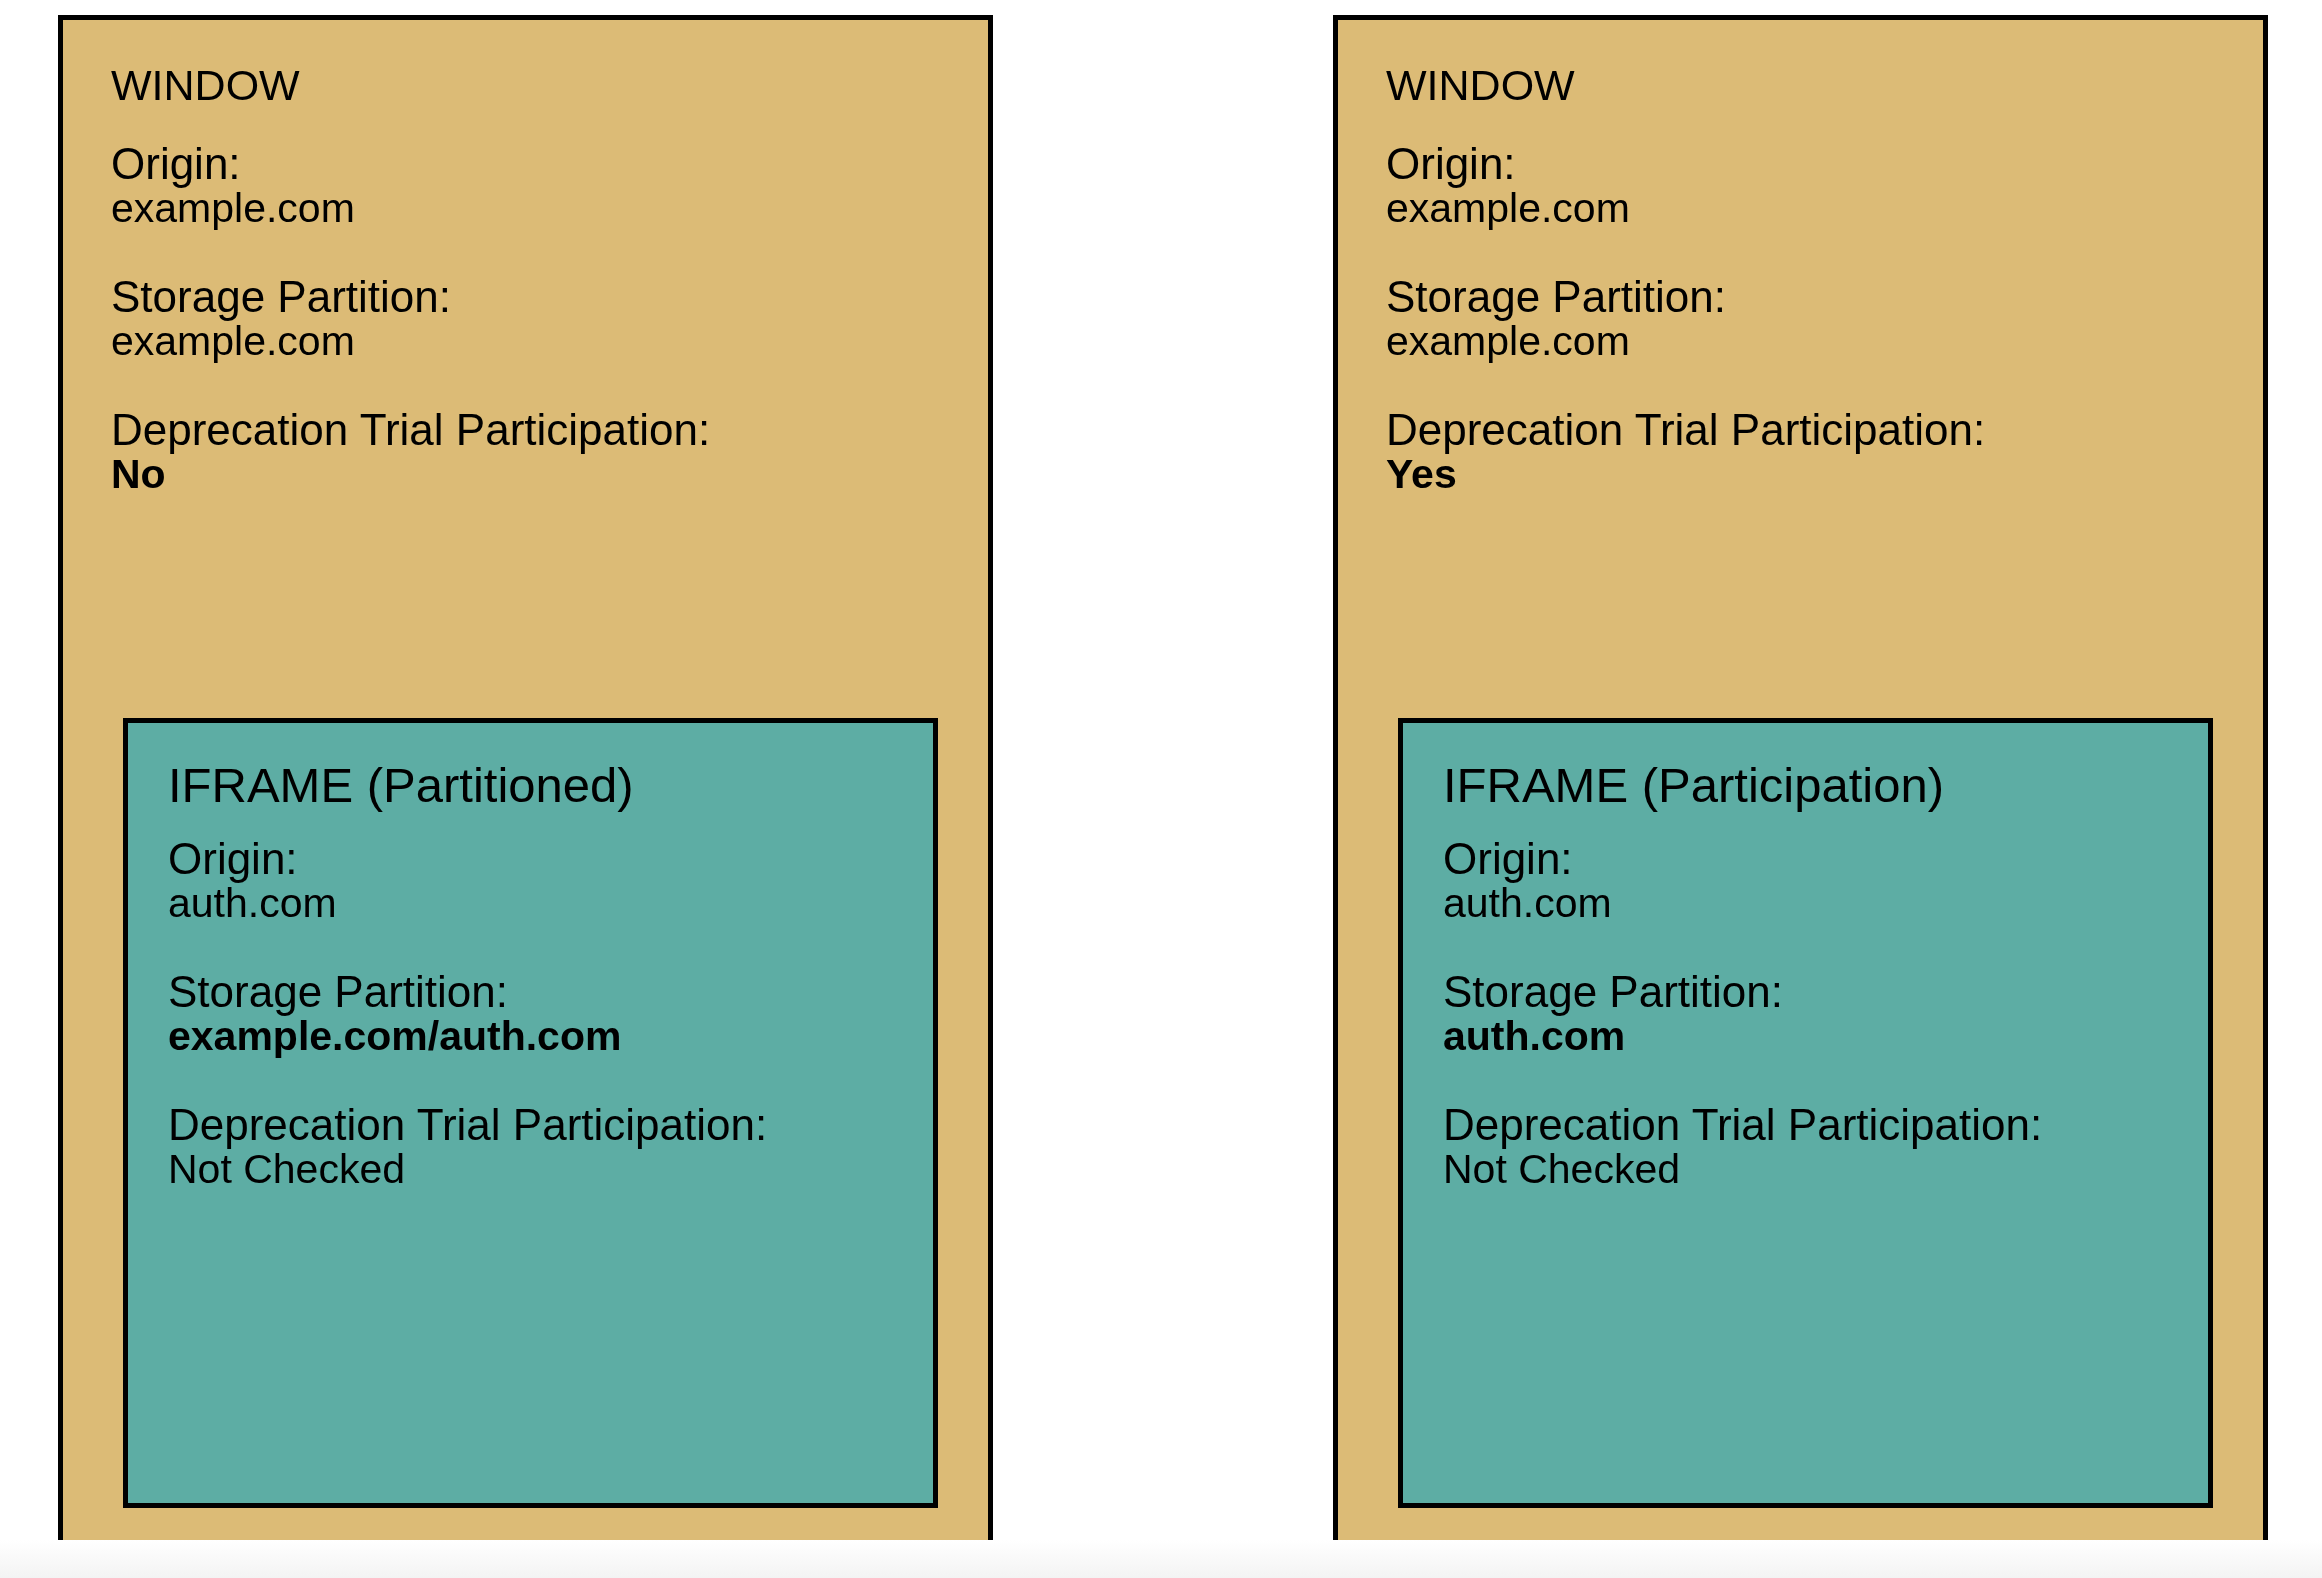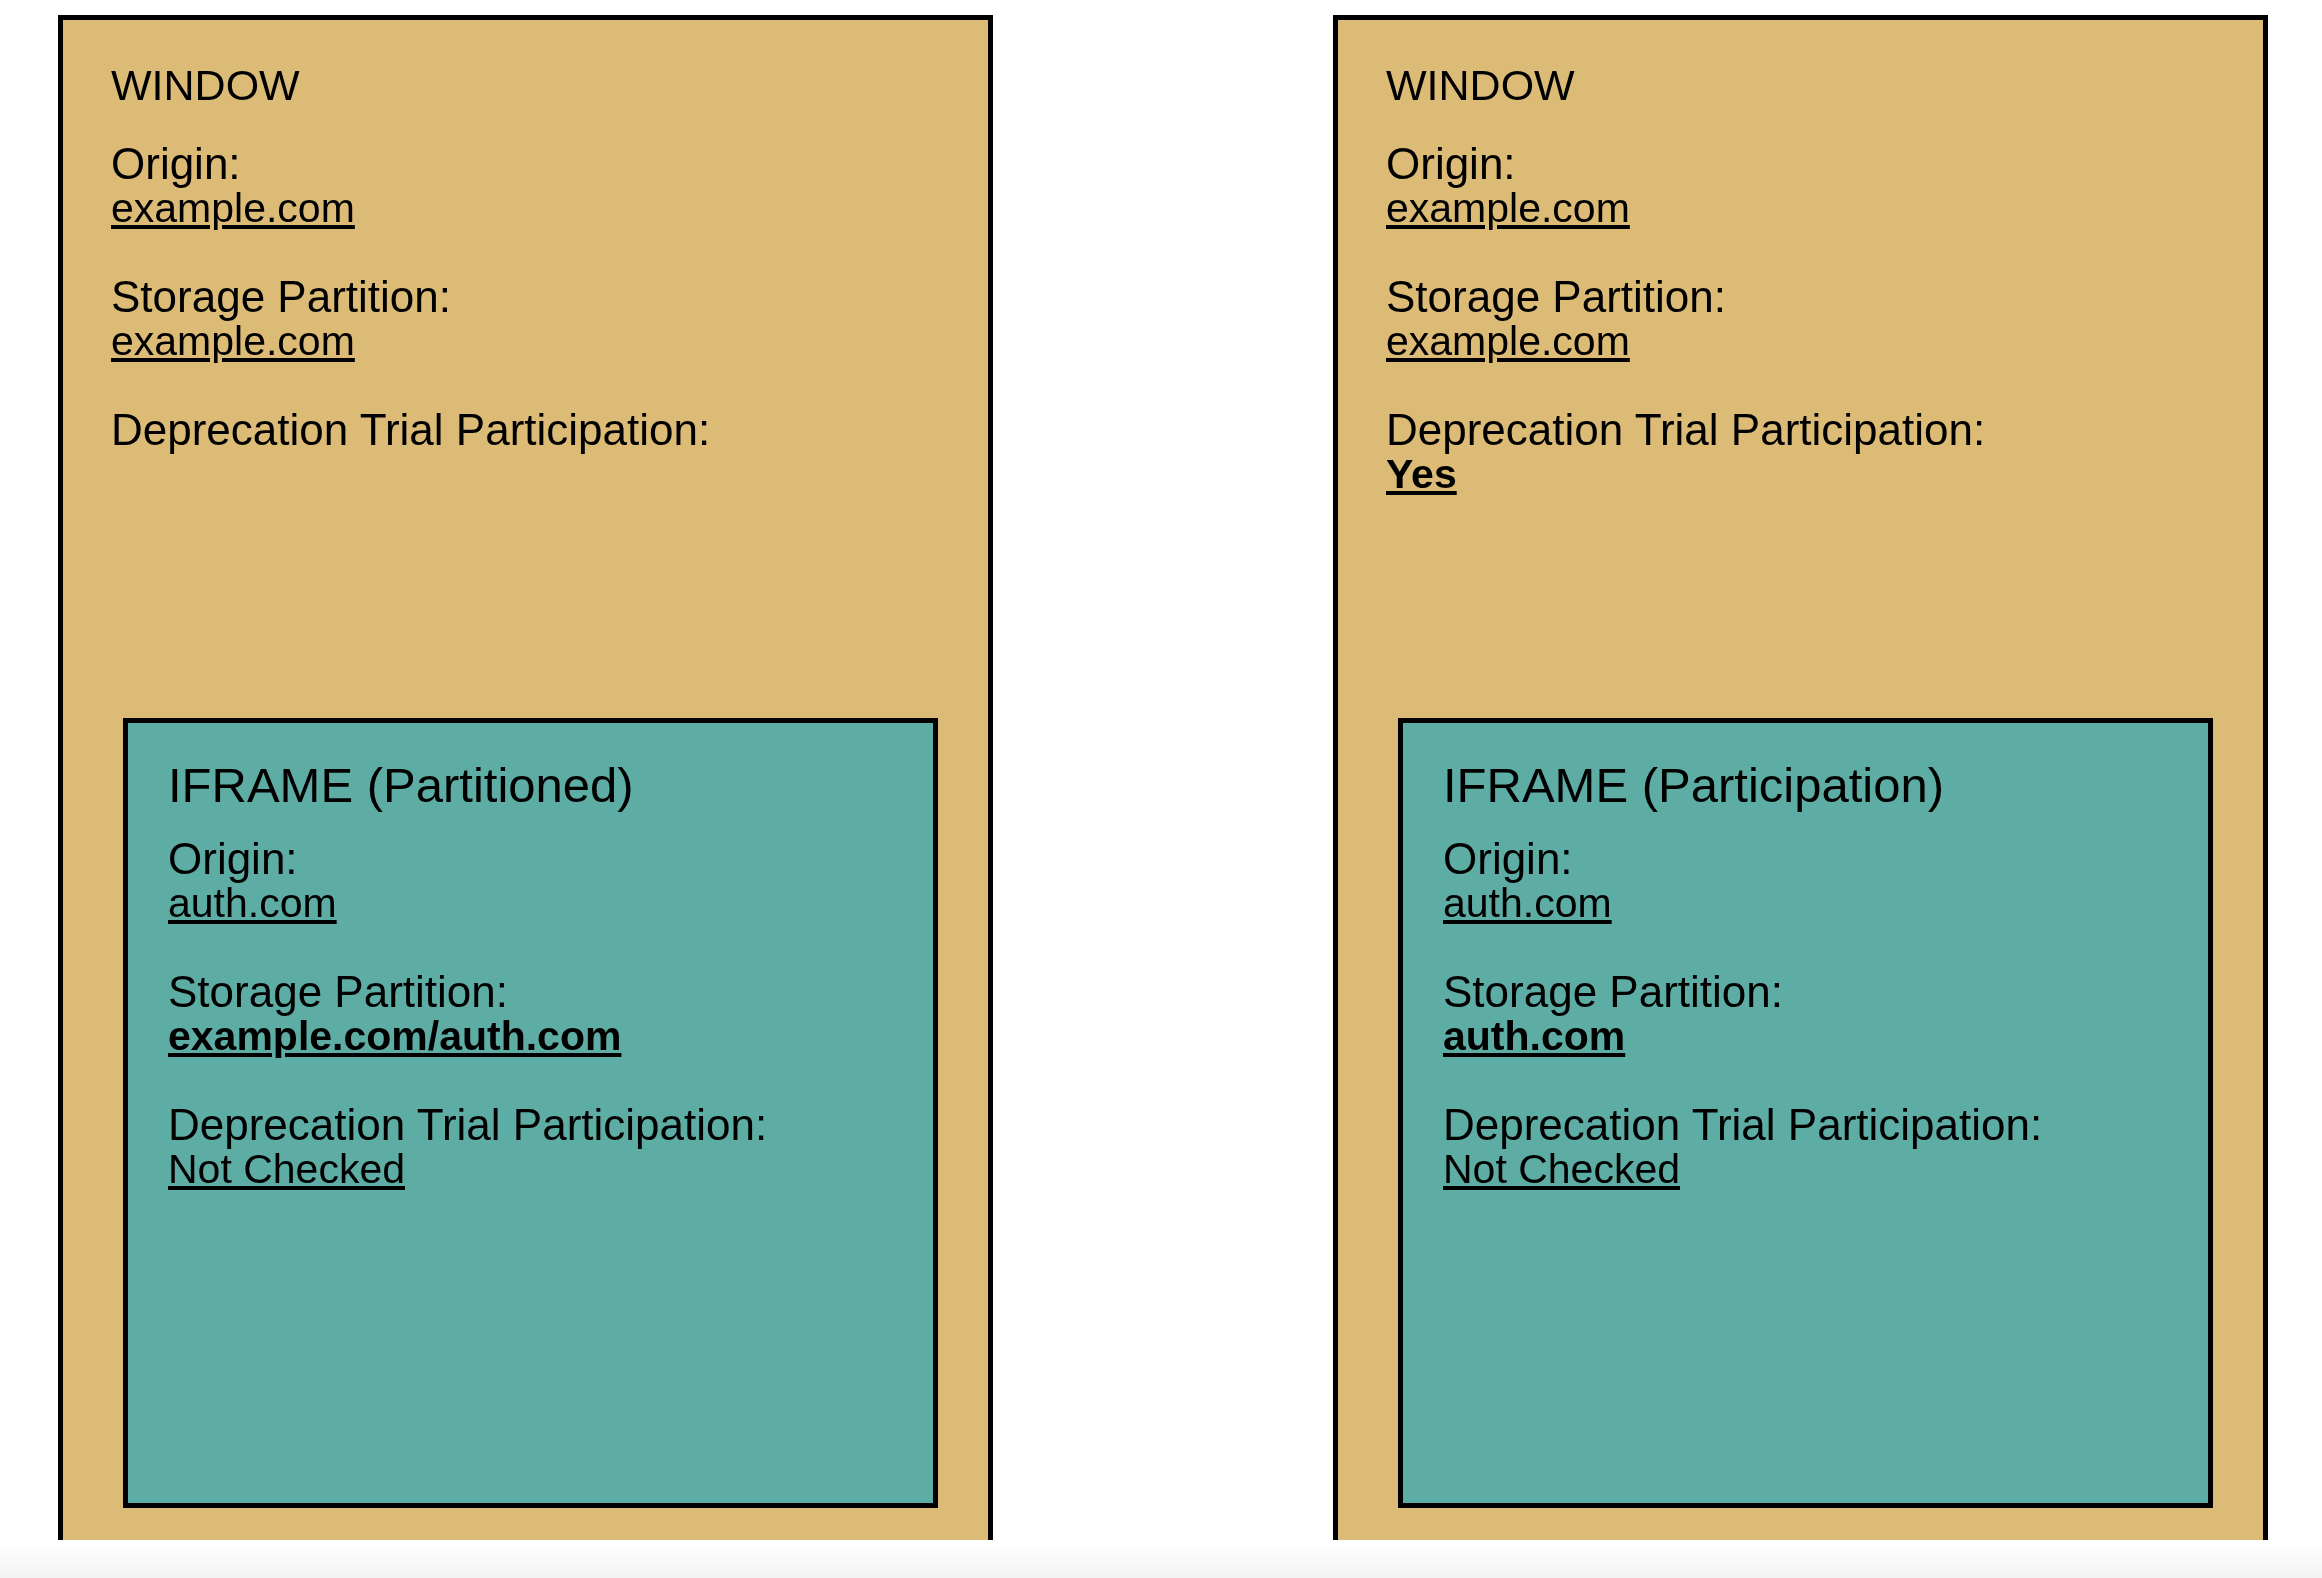--- a/index.html
+++ b/index.html
@@ -99,21 +99,20 @@
     color: #000000;
     font-weight: 400;
     white-space: nowrap;
   }
   .field-value {
     font-size: 41px;
     line-height: 1.07;
     color: #000000;
     font-weight: 400;
     white-space: nowrap;
-    text-decoration: underline;
   }
   .field-value.bold {
     font-weight: 700;
   }
 </style>
 </head>
 <body>
 
 <div class="diagram">
 
@@ -124,20 +123,21 @@
       <div class="field">
         <div class="field-label">Origin:</div>
         <div class="field-value">example.com</div>
       </div>
       <div class="field">
         <div class="field-label">Storage Partition:</div>
         <div class="field-value">example.com</div>
       </div>
       <div class="field">
         <div class="field-label">Deprecation Trial Participation:</div>
+        <div class="field-value bold">No</div>
       </div>
     </div>
 
     <div class="iframe-box">
       <div class="iframe-title">IFRAME (Partitioned)</div>
 
       <div class="iframe-fields">
         <div class="field">
           <div class="field-label">Origin:</div>
           <div class="field-value">auth.com</div>

